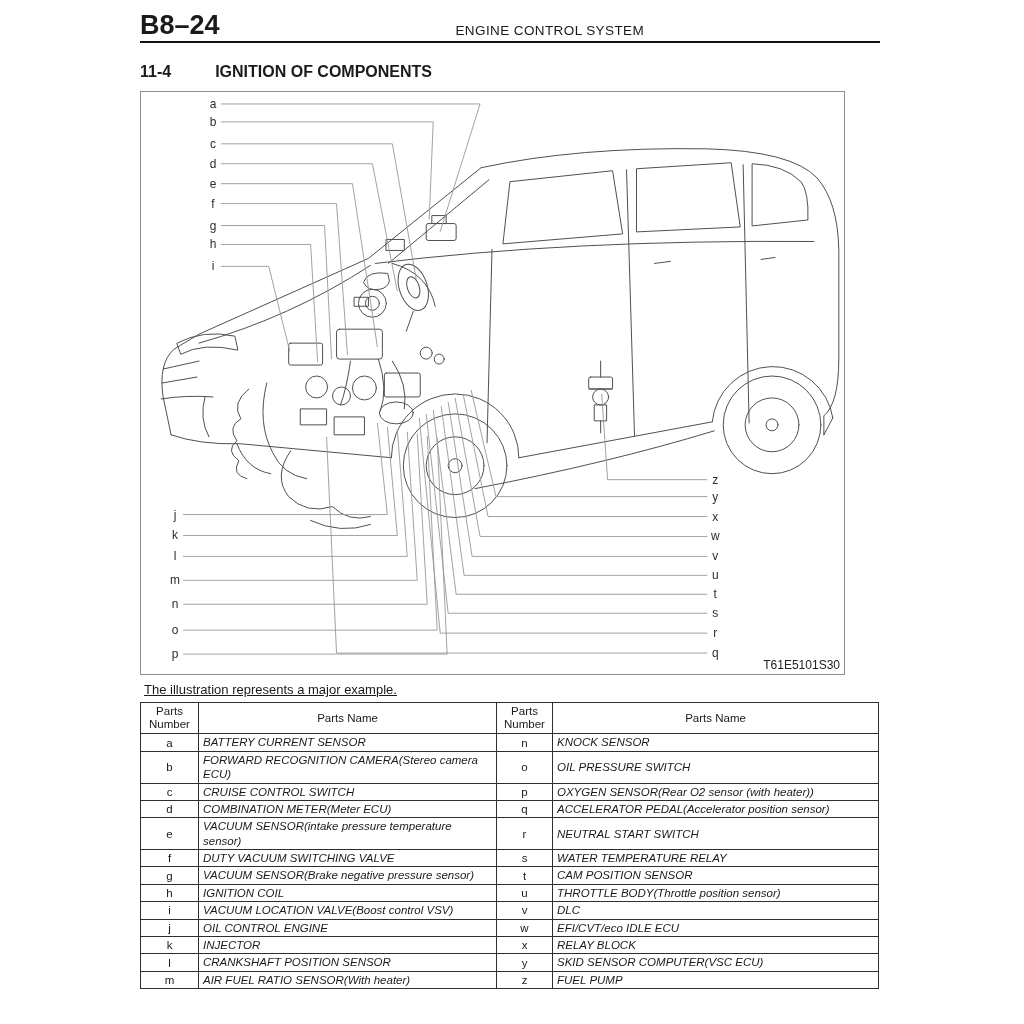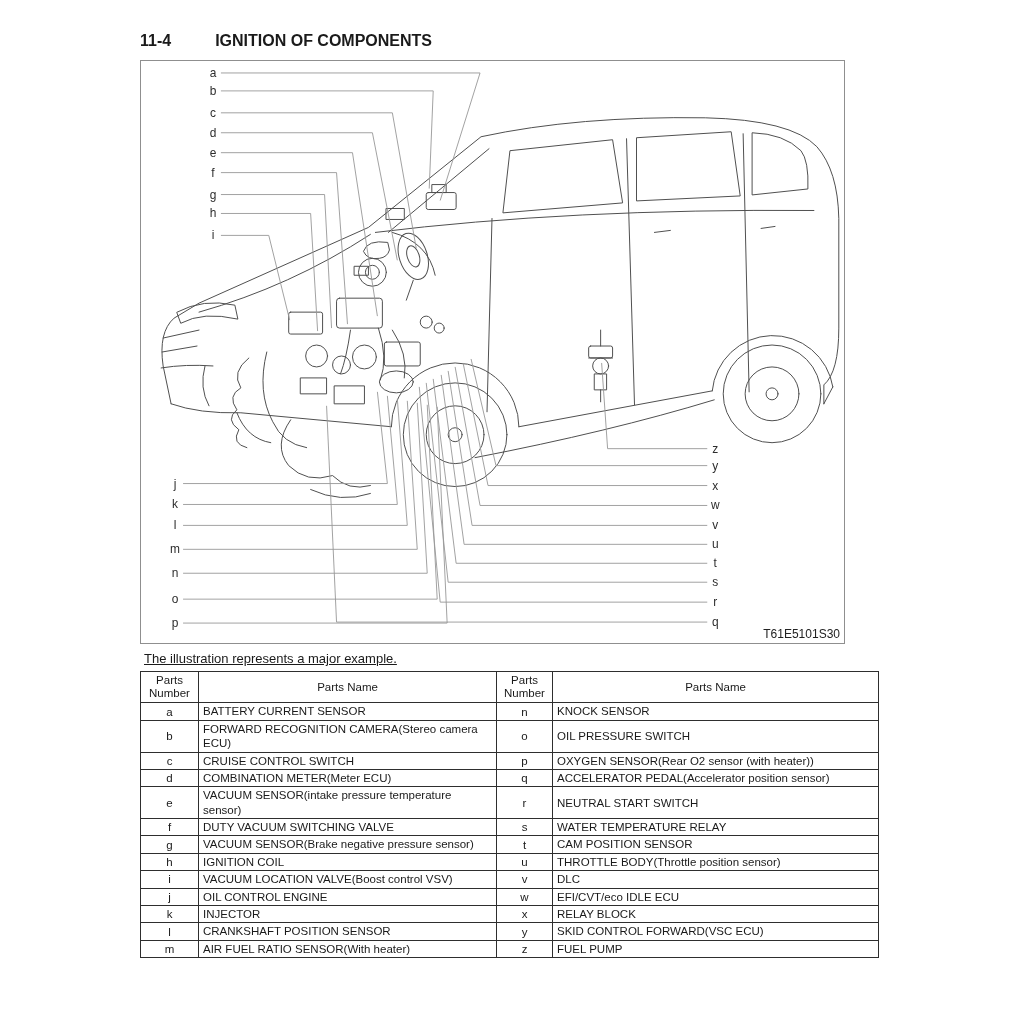--- a/index.html
+++ b/index.html
@@ -19,32 +19,36 @@
   .figure-box { margin-top:10px; width:703px; height:582px; border:1px solid #8f8f8f; position:relative; background:#fff; }
   .figure-box svg { display:block; }
   .figure-code { position:absolute; right:4px; bottom:2px; font-size:12px; color:#222; }
 
   .caption { font-size:13px; margin:7px 0 5px 4px;text-decoration:underline; }
 
   table.parts { border-collapse:collapse; width:738px; table-layout:fixed; }
   .parts th, .parts td { border:1px solid #2e2e2e; padding:1px 4px; font-size:11.5px; vertical-align:middle; }
   .parts th { text-align:center; font-weight:400; padding:2px 2px; line-height:1.15; }
   .parts td.num { text-align:center; }
-  .parts td.name { text-align:left; line-height:1.25; }
+  .parts td.name { text-align:left; line-height:1.25;font-style:italic; }
 
   
   .car { fill:none; stroke:#4f4f4f; stroke-width:1; stroke-linejoin:round; stroke-linecap:round; }
   .leader { fill:none; stroke:#979797; stroke-width:.9; }
   .callout-letter { font-family:"Liberation Sans","DejaVu Sans",sans-serif; font-size:12px; fill:#2d2d2d; }
 </style>
 </head>
 <body>
 
 <div class="content">
 
+  <div class="page-header">
+    <div class="page-number">B8–24</div>
+    <div class="header-title">ENGINE CONTROL SYSTEM</div>
+  </div>
 
   <div class="section-row">
     <span>11-4</span>
     <span>IGNITION OF COMPONENTS</span>
   </div>
 
   <div class="figure-box">
     <svg width="703" height="582" viewBox="0 0 705 584">
       <g class="car">
 
@@ -252,21 +256,21 @@
         <tr>
           <td class="num">k</td>
           <td class="name">INJECTOR</td>
           <td class="num">x</td>
           <td class="name">RELAY BLOCK</td>
         </tr>
         <tr>
           <td class="num">l</td>
           <td class="name">CRANKSHAFT POSITION SENSOR</td>
           <td class="num">y</td>
-          <td class="name">SKID CONTROL FORWARD(VSC ECU)</td>
+          <td class="name">SKID SENSOR COMPUTER(VSC ECU)</td>
         </tr>
         <tr>
           <td class="num">m</td>
           <td class="name">AIR FUEL RATIO SENSOR(With heater)</td>
           <td class="num">z</td>
           <td class="name">FUEL PUMP</td>
         </tr>
       </tbody>
   </table>
 

